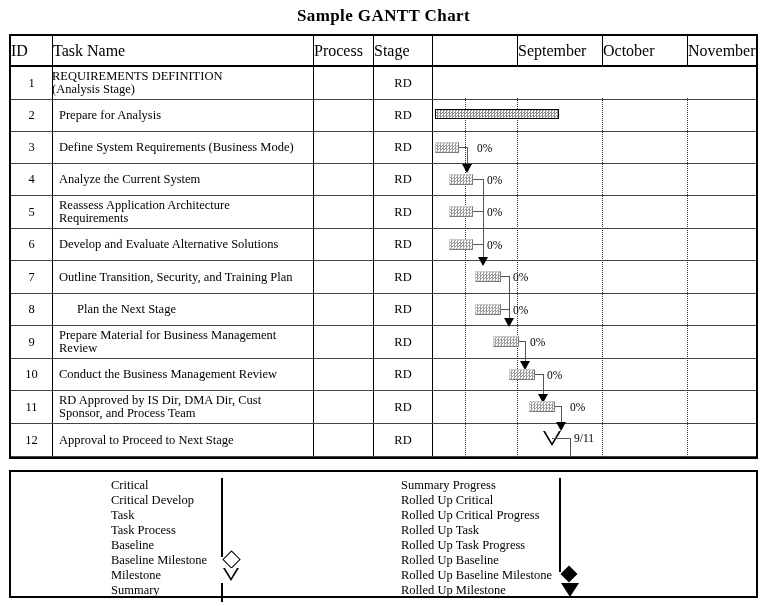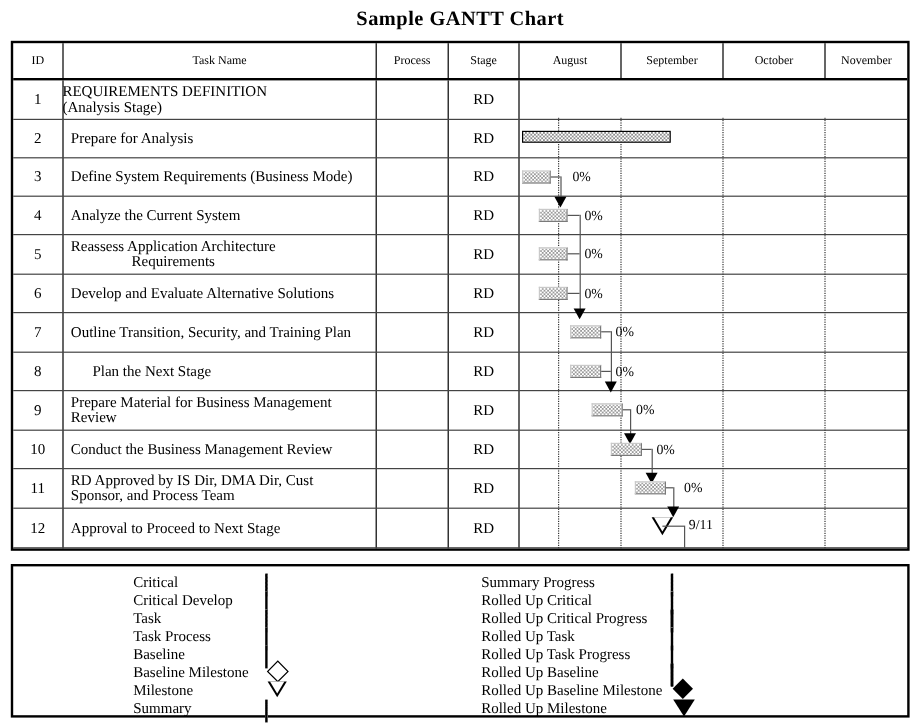--- a/index.html
+++ b/index.html
@@ -54,22 +54,22 @@
     left: 0; right: 0; top: 0;
     height: 31px;
     border-bottom: 2px solid #000;
     box-sizing: border-box;
   }
   .hdr-cell {
     position: absolute;
     top: 0;
     height: 29px;
     line-height: 29px;
-    text-align: center;
-    font-size: 10px;
+    text-align: left;
+    font-size: 16px;
     box-sizing: border-box;
     white-space: nowrap;
     overflow: hidden;
   }
 
   
   .body-area {
     position: absolute;
     left: 0; right: 0;
     top: 31px;
@@ -329,21 +329,20 @@
 
 <div class="title">Sample GANTT Chart</div>
 
 <div class="chart-frame">
 
   <div class="hdr">
     <div class="hdr-cell" style="left:0;width:41px;">ID</div>
     <div class="hdr-cell" style="left:42px;width:260px;">Task Name</div>
     <div class="hdr-cell" style="left:303px;width:59px;">Process</div>
     <div class="hdr-cell" style="left:363px;width:58px;">Stage</div>
-    <div class="hdr-cell" style="left:422px;width:84px;">August</div>
     <div class="hdr-cell" style="left:592px;width:84px;">October</div>
     <div class="hdr-cell" style="left:507px;width:84px;">September</div>
     <div class="hdr-cell" style="left:677px;width:68px;">November</div>
 
     <div class="vline" style="left:41px;"></div>
     <div class="vline" style="left:302px;"></div>
     <div class="vline" style="left:362px;"></div>
     <div class="vline" style="left:421px;"></div>
     <div class="vline" style="left:506px;"></div>
     <div class="vline" style="left:591px;"></div>
@@ -382,21 +381,21 @@
 
     <div class="row" style="top:97px;height:32px;">
       <div class="cell c-id" style="left:0;width:41px;">4</div>
       <div class="cell c-name" style="left:42px;width:260px;">Analyze the Current System</div>
       <div class="cell c-project" style="left:303px;width:59px;"></div>
       <div class="cell c-stage" style="left:363px;width:58px;">RD</div>
     </div>
 
     <div class="row" style="top:129px;height:33px;">
       <div class="cell c-id" style="left:0;width:41px;">5</div>
-      <div class="cell c-name" style="left:42px;width:260px;text-align:center;">
+      <div class="cell c-name" style="left:42px;width:260px;">
           <span class="name-inner">Reassess Application Architecture<br>Requirements</span>
         </div>
       <div class="cell c-project" style="left:303px;width:59px;"></div>
       <div class="cell c-stage" style="left:363px;width:58px;">RD</div>
     </div>
 
     <div class="row" style="top:162px;height:32px;">
       <div class="cell c-id" style="left:0;width:41px;">6</div>
       <div class="cell c-name" style="left:42px;width:260px;">Develop and Evaluate Alternative Solutions</div>
       <div class="cell c-project" style="left:303px;width:59px;"></div>

